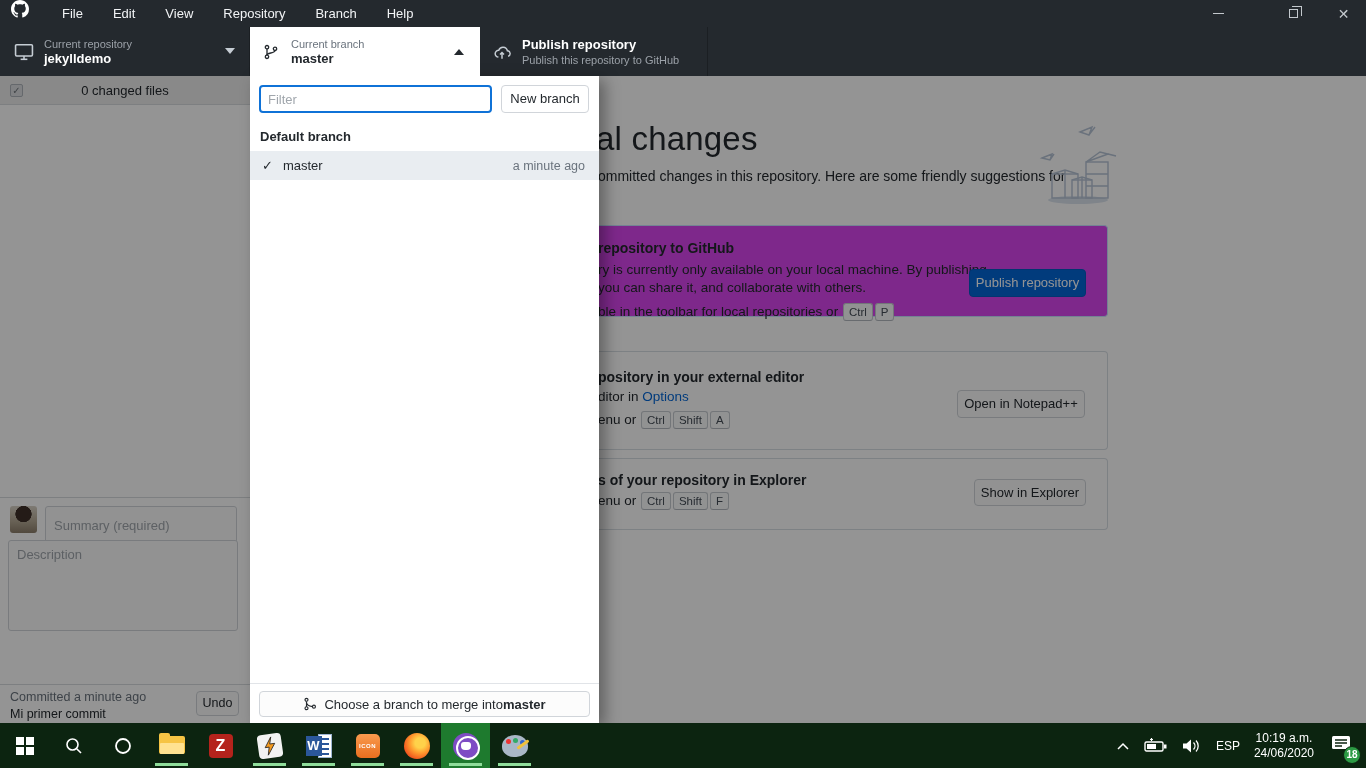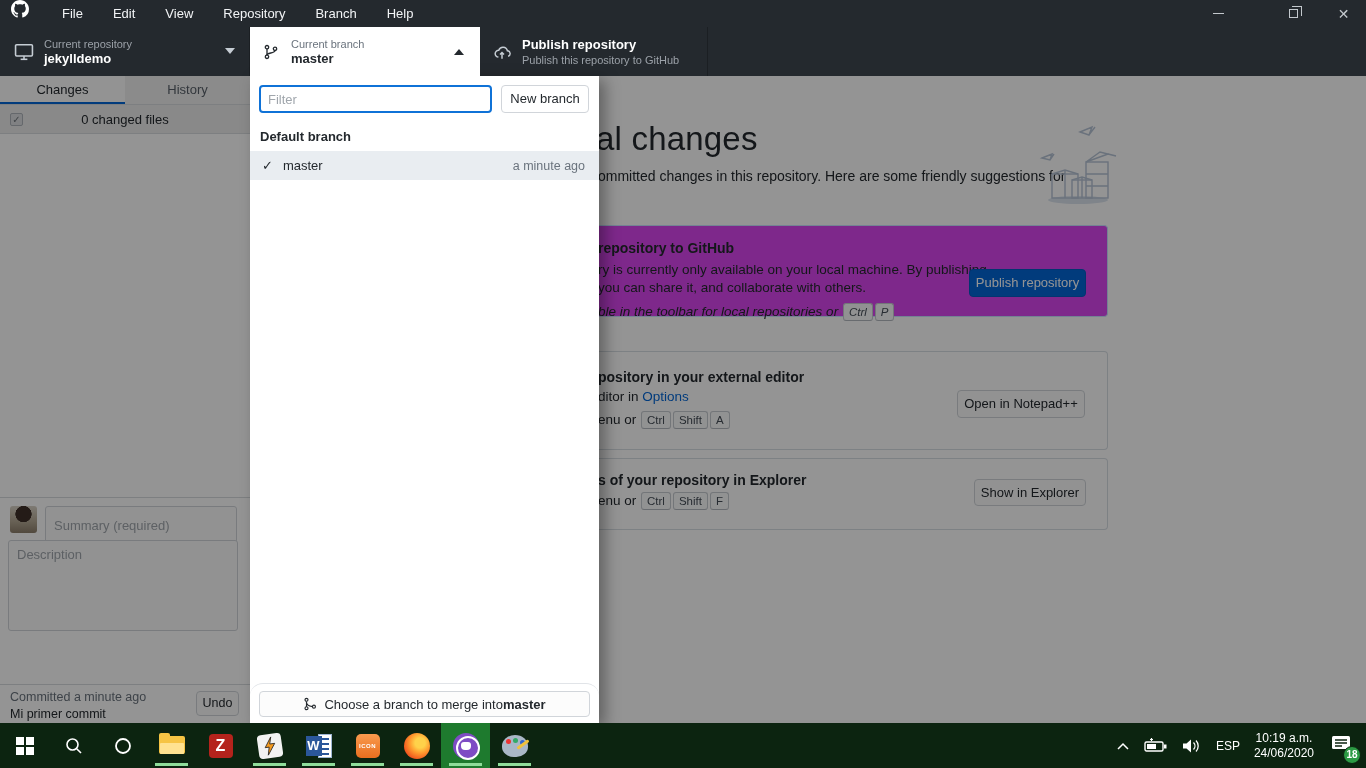--- a/index.html
+++ b/index.html
@@ -76,21 +76,21 @@
   
   .dropdown { position:absolute; left:250px; top:76px; width:349px; height:647px; background:#fff; z-index:50; box-shadow:6px 4px 14px rgba(0,0,0,0.35); }
   .filter-input { position:absolute; left:9px; top:9px; width:233px; height:28px; border:2px solid #0f72d7; border-radius:4px; font-size:13px; padding:0 7px; color:#24292e; font-family:"Liberation Sans",sans-serif; }
   .filter-input::placeholder, .summary-input::placeholder, .desc-input::placeholder { color:#a0a6ac; }
   .newbranch-btn { position:absolute; left:251px; top:9px; width:88px; height:28px; background:#fff; border:1px solid #d1d5da; border-radius:4px; font-size:13px; color:#24292e; text-align:center; line-height:26px; }
   .dd-section { position:absolute; left:10px; top:53px; font-size:13px; font-weight:bold; color:#24292e; }
   .dd-row { position:absolute; left:0; top:75px; width:349px; height:29px; background:#e9edf1; display:flex; align-items:center; }
   .dd-check { margin-left:12px; font-size:13px; color:#24292e; }
   .dd-branch { margin-left:10px; font-size:13px; color:#24292e; }
   .dd-time { margin-left:auto; margin-right:14px; font-size:12.5px; color:#6a737d; }
-  .dd-bottom { position:absolute; left:0; bottom:0; width:349px; height:40px; border-top:1px solid #e1e4e8;border-radius:13px; }
+  .dd-bottom { position:absolute; left:0; bottom:0; width:349px; height:40px; border-top:1px solid #e1e4e8; }
   .merge-btn { position:absolute; left:9px; top:7px; width:331px; height:26px; background:#fcfcfc; border:1px solid #d1d5da; border-radius:4px;
     display:flex; align-items:center; justify-content:center; font-size:13px; color:#24292e; }
   .merge-btn svg { margin-right:7px; }
 
   
   .taskbar { position:absolute; left:0; top:723px; width:1366px; height:45px; background:#0c2410; z-index:100; display:flex; align-items:stretch; }
   .tb-cell { width:49px; height:45px; position:relative; display:flex; align-items:center; justify-content:center; }
   .tb-cell.active-app { background:#1e7a2e; }
   .tb-cell .indicator { position:absolute; bottom:2px; left:8px; width:33px; height:3px; background:#8fdd9a; }
   .tray { margin-left:auto; display:flex; align-items:center; height:45px; }
@@ -185,24 +185,20 @@
     <path d="M12 6.5 C12 9.5 4 8.5 4 11" fill="none" stroke="#24292e" stroke-width="1.3"></path>
   </svg>
   <div style="margin-left:12px;">
     <div class="tb-label-sm">Current branch</div>
     <div class="tb-label-lg">master</div>
   </div>
   <div class="caret-up" style="position:absolute; right:16px; top:22px;"></div>
 </div>
 
 <div class="sidebar">
-  <div class="tabs">
-    <div class="tab active">Changes</div>
-    <div class="tab">History</div>
-  </div>
   <div class="files-header">
     <div class="cb">✓</div>
     <span>0 changed files</span>
   </div>
 
   <div class="commit-box" style="height:187px;">
     <div class="avatar"></div>
     <input class="summary-input" placeholder="Summary (required)" style="">
     <textarea class="desc-input" placeholder="Description" style=""></textarea>
   </div>
@@ -230,21 +226,21 @@
       <rect x="58" y="46" width="22" height="36"></rect>
       <path d="M58 46 l22 -8 M58 46 l14 -10 l16 4 l-8 -2"></path>
       <path d="M58 58 h22 M58 70 h22"></path>
     </g>
   </svg>
 
   <div class="card card1">
     <div class="title" style="top:14px;">repository to GitHub</div>
     <div class="line" style="top:36px;">ry is currently only available on your local machine. By publishing</div>
     <div class="line" style="top:54px;">you can share it, and collaborate with others.</div>
-    <div class="line" style="top:77px;font-style:italic;">
+    <div class="line" style="top:77px;">
       <span>ble in the toolbar for local repositories or </span><span class="kbd">Ctrl</span><span class="kbd">P</span>
     </div>
     <div class="btn-primary" style="right:21px; top:43px; width:117px; height:28px; line-height:26px;">Publish repository</div>
   </div>
 
   <div class="card card3">
     <div class="title" style="top:13px;">s of your repository in Explorer</div>
     <div class="line" style="top:33px;">
       <span>enu or </span><span class="kbd">Ctrl</span><span class="kbd">Shift</span><span class="kbd">F</span>
     </div>

